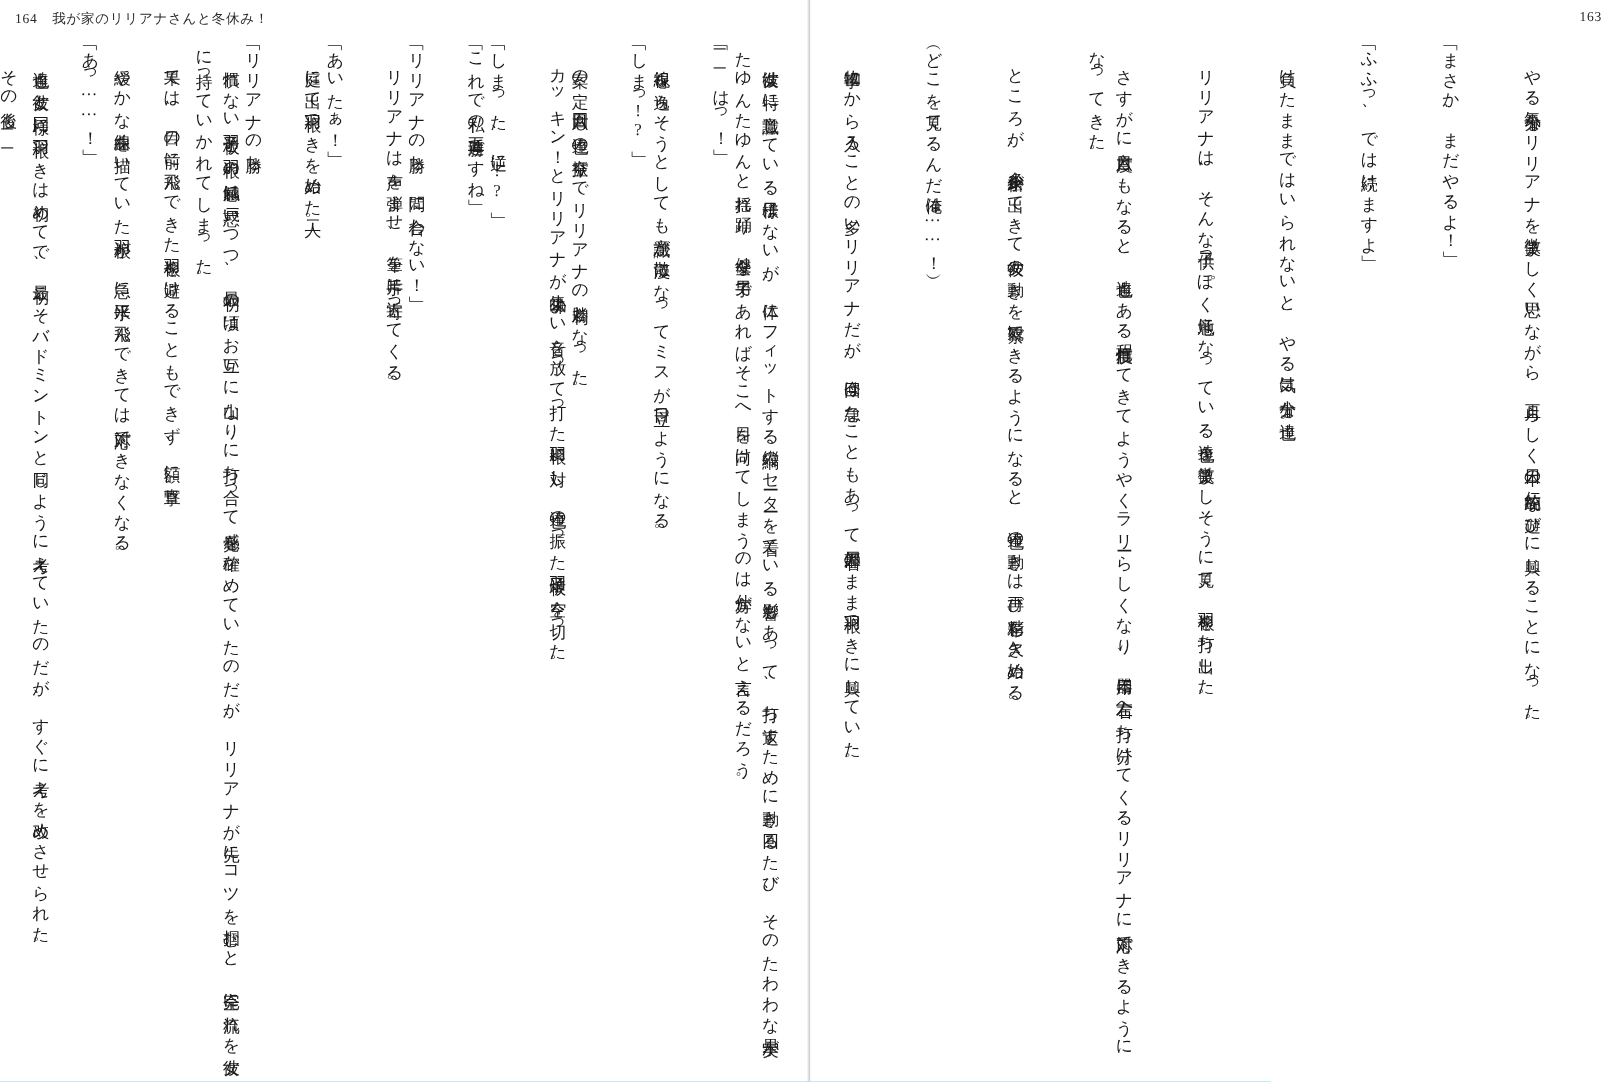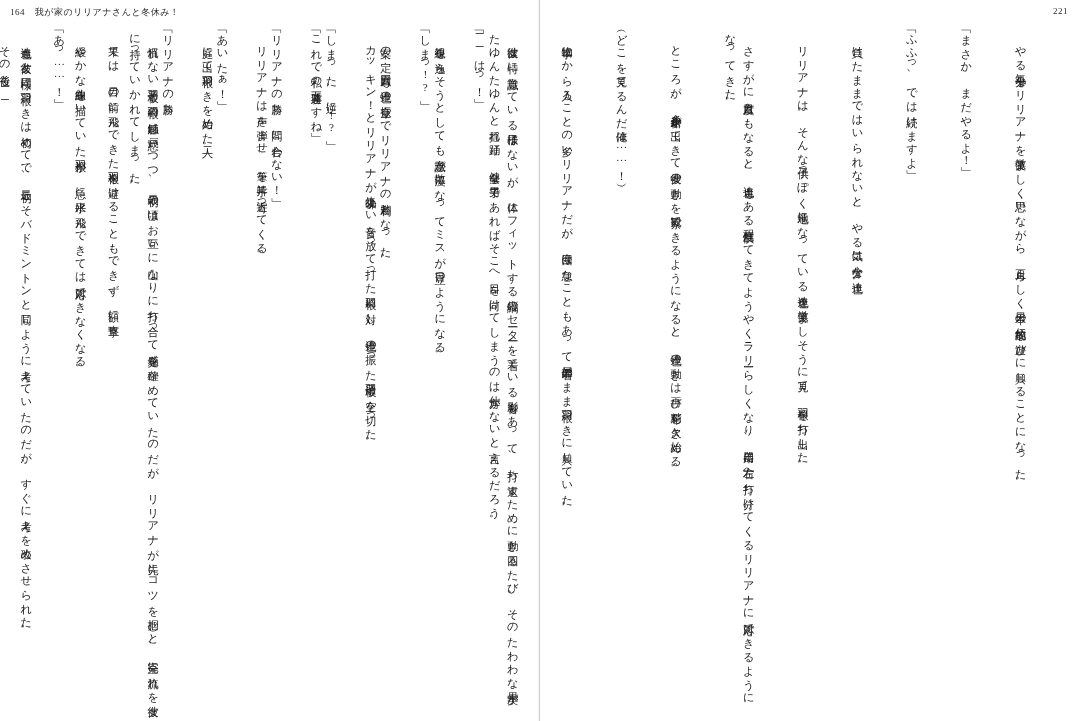--- a/index.html
+++ b/index.html
@@ -113,21 +113,21 @@
       
       
       
       
       
     </div>
   </div>
 
   <div class="page page-right">
     <div class="runhead runhead-right">
-      <span>221</span>
+      <span>163</span>
     </div>
 
     <div class="vbody vbody-right">
       <span class="vline">　やる気十分なリリアナを微笑ましく思いながら、正月らしく日本の伝統的な遊びに興じることになった。</span>
       <span class="vline">「まさか、まだやるよ！」</span>
       <span class="vline">「ふふっ、では続けますよ」</span>
       <span class="vline">　負けたままではいられないと、やる気は十分な達也。</span>
       <span class="vline">　リリアナは、そんな子供っぽく意地になっている達也を微笑ましそうに見て、羽根を打ち出した。</span>
       <span class="vline">　さすがに六度目ともなると、達也もある程度慣れてきてようやくラリーらしくなり、器用に左右へ打ち分けてくるリリアナに対応できるようになってきた。</span>
       <span class="vline">　ところが、多少余裕が出てきて彼女の動きを観察できるようになると、達也の動きは再び精彩を欠き始める。</span>

